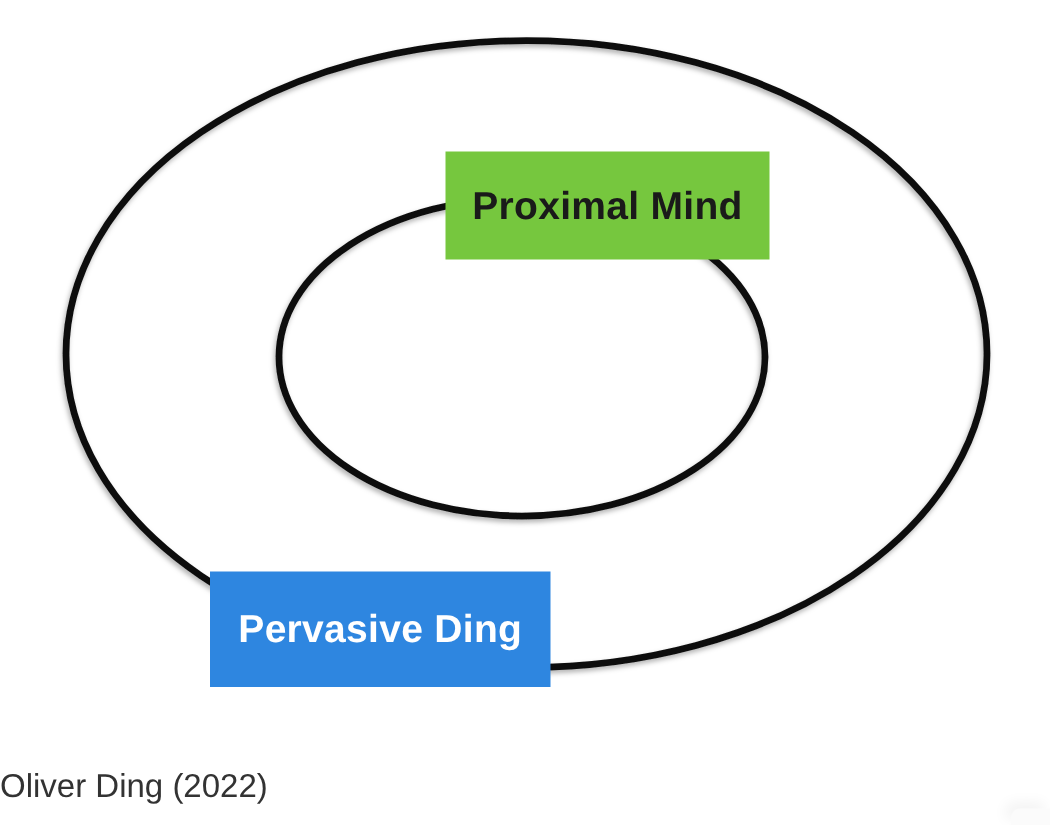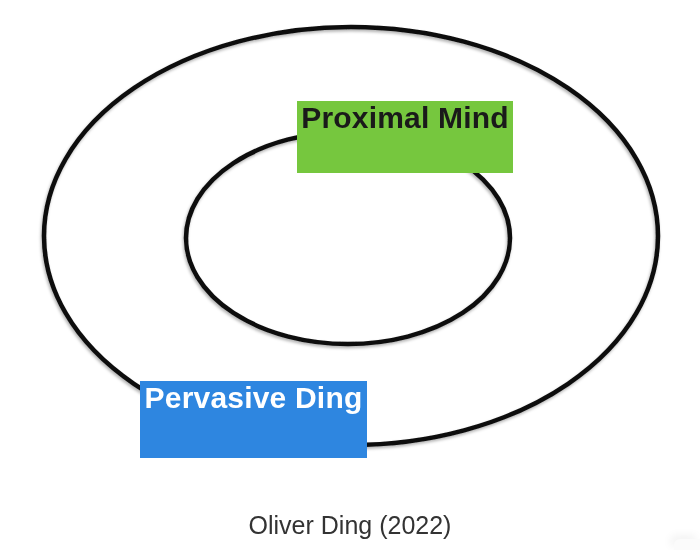--- a/index.html
+++ b/index.html
@@ -16,44 +16,45 @@
     font-family: "Liberation Sans", "DejaVu Sans", sans-serif;
   }
   .ellipse-layer {
     position: absolute;
     left: 0;
     top: 0;
   }
   .label-box {
     position: absolute;
     display: flex;
+    align-items: center;
     justify-content: center;
     font-weight: bold;
-    font-size: 30px;
+    font-size: 26px;
     letter-spacing: 0.2px;
   }
   .label-box.inner {
     left: 297px;
     top: 101px;
     width: 216px;
     height: 72px;
   }
   .label-box.outer {
     left: 140px;
     top: 381px;
     width: 227px;
     height: 77px;
   }
   .attribution {
     position: absolute;
     left: 0;
     top: 511px;
     width: 700px;
-    text-align: center;
-    font-size: 25px;
+    text-align: left;
+    font-size: 22px;
     font-weight: 400;
   }
   .corner-artifact {
     position: absolute;
     right: 0;
     bottom: 0;
     width: 26px;
     height: 11px;
     background: #fbfbfb;
     border-top-left-radius: 6px;

